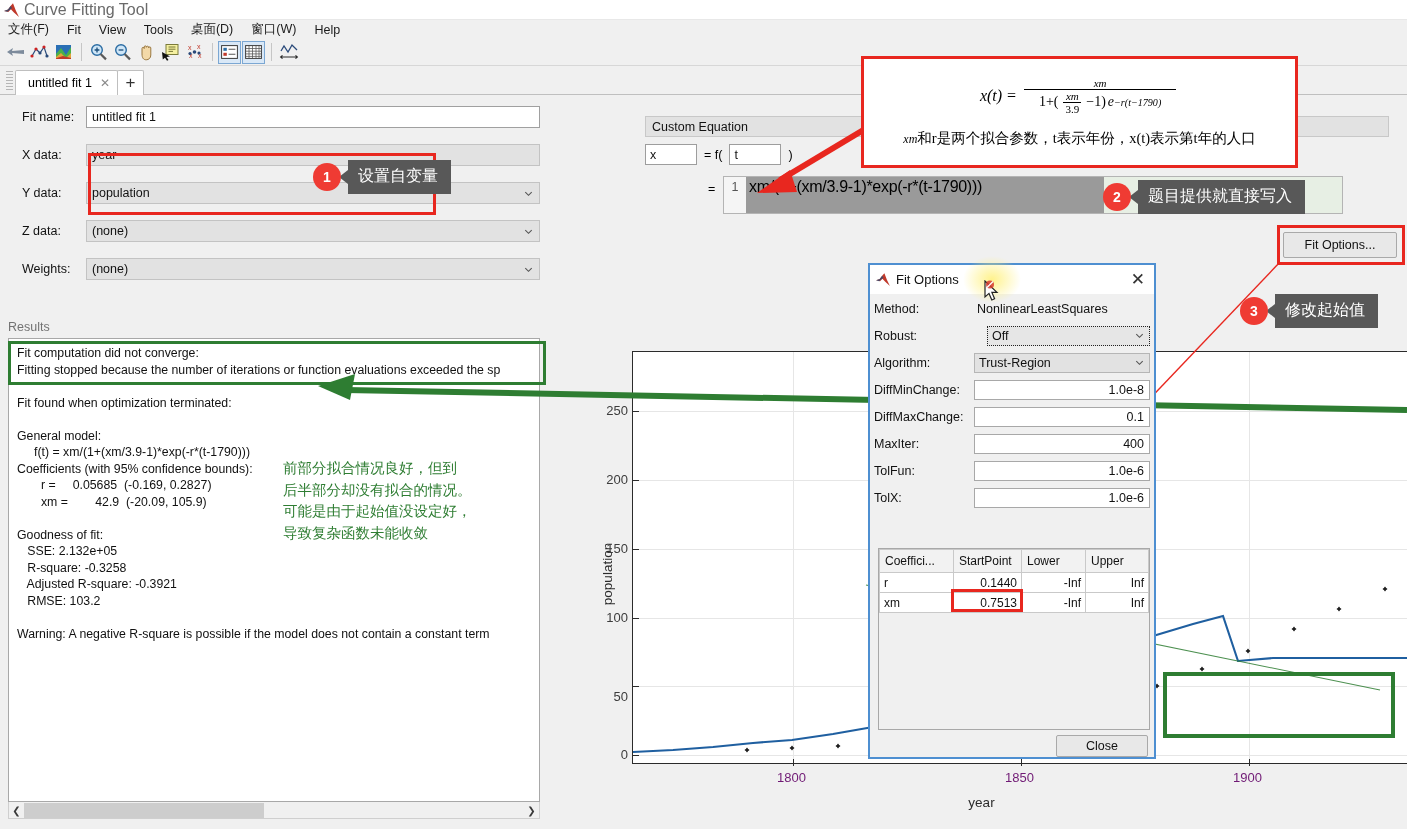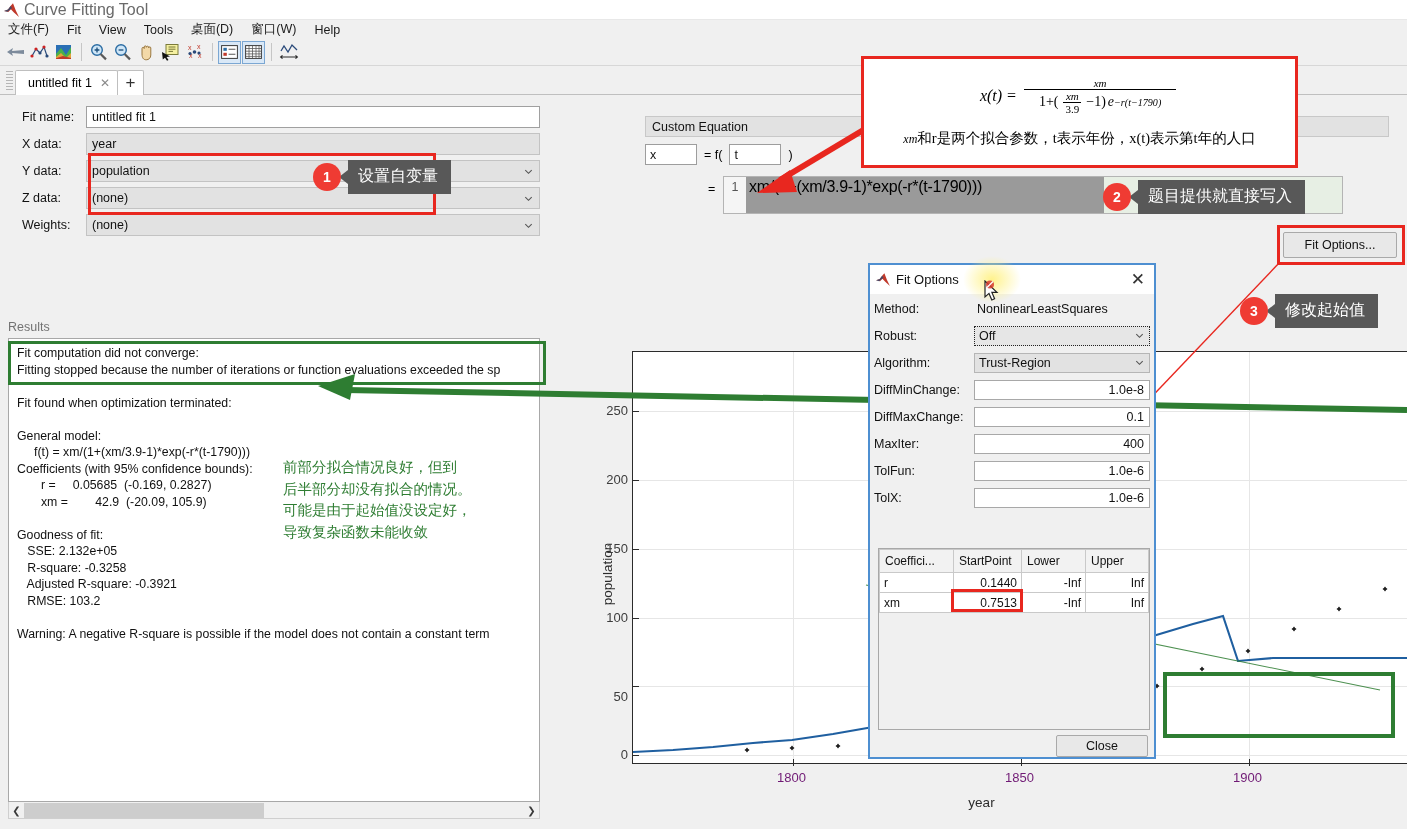--- a/index.html
+++ b/index.html
@@ -50,21 +50,21 @@
   }
   .tab .x{ margin-left:8px;color:#8a8a8a;font-size:12px; }
   .tabplus{
     height:25px;width:27px;background:#fff;border:1px solid #bfbfbf;border-bottom:none;
     display:flex;align-items:center;justify-content:center;font-size:17px;color:#333;
     border-radius:2px 2px 0 0; position:relative;top:1px; margin-left:-1px;
   }
 
   
   #upper{ position:absolute; left:0; top:96px; width:556px; height:214px; background:#f0f0f0;}
-  .frow{ display:flex; align-items:center; height:22px; margin-bottom:5px; }
+  .frow{ display:flex; align-items:center; height:22px; margin-bottom:16px; }
   .flabel{ width:86px; padding-left:22px; font-size:12.5px; color:#111; }
   .fctl{ flex:1; height:22px; margin-right:16px; position:relative; }
   input.txt{
     width:100%;height:22px;border:1px solid #a0a0a0;background:#fff;
     font-family:"Liberation Sans",sans-serif;font-size:12.5px;padding:0 5px;color:#111;
   }
   .combo{
     width:100%;height:22px;border:1px solid #c3c3c3;background:#e2e2e2;
     display:flex;align-items:center;padding:0 5px;font-size:12.5px;color:#111;
   }
@@ -140,21 +140,21 @@
     background:#f0f0f0;border:2px solid #4e8fd1;}
   #dlgTitle{height:29px;background:#fff;display:flex;align-items:center;padding:0 6px;}
   #dlgTitle .appicon{width:14px;height:13px;margin-right:6px;}
   #dlgTitle .t{flex:1;font-size:13px;color:#111;}
   #dlgTitle .x{font-size:17px;color:#333;line-height:1;padding:0 3px;}
   .drow{display:flex;align-items:center;height:25px;margin:2px 0;padding:0 4px;justify-content:center;}
   .dlabel{width:100px;font-size:12.5px;color:#111;}
   .dstatic{flex:1;font-size:12.5px;color:#111;padding-left:3px;}
   .dcombo{flex:1;height:20px;background:#e2e2e2;border:1px solid #b6b6b6;
     display:flex;align-items:center;padding:0 4px;font-size:12.5px;color:#111;}
-  .dcombo.focus{border:1px dotted #222;background:#e6e6e6;}
+  .dcombo.focus{border:1px dotted #222;background:#e6e6e6;margin-left:13px;}
   .dcombo .cv{flex:1;}
   .dinput{flex:1;height:20px;background:#fff;border:1px solid #a8a8a8;
     display:flex;align-items:center;justify-content:flex-end;padding:0 5px;
     font-size:12.5px;color:#111;}
   #coefTable{position:absolute;left:8px;top:283px;width:272px;height:182px;
     background:#f0f0f0;border:1px solid #a8a8a8;}
   #coefTable table{border-collapse:collapse;width:100%;background:#fff;}
   #coefTable th{background:#f2f2f2;border:1px solid #c9c9c9;font-weight:normal;
     font-size:12px;color:#111;height:23px;padding:0 5px;text-align:left;}
   #coefTable td{border:1px solid #c9c9c9;font-size:12px;color:#111;height:20px;padding:0 4px;}
@@ -182,21 +182,21 @@
   .frac .num{padding:0 4px;}
   .frac .bar{height:1px;background:#000;width:100%;}
   .frac .den{padding:0 4px;}
   .mathline{font-family:"Liberation Serif",serif;font-size:16px;color:#000;
     display:flex;align-items:center;justify-content:center;}
   .cjkline{font-family:"Liberation Serif",serif;font-size:14.5px;color:#000;
     margin-top:14px;white-space:nowrap;}
   .it{font-style:italic;}
   .sup{font-size:0.72em;vertical-align:super;}
   #greenNote{position:absolute;left:283px;top:458px;font-size:14.5px;color:#2e7d32;
-    line-height:21.5px;white-space:pre;font-family:Liberation Mono, monospace;}
+    line-height:21.5px;white-space:pre;font-family:Liberation Sans, sans-serif;}
   #redNote{position:absolute;left:1002px;top:608px;font-size:15px;color:#e8271f;
     line-height:24px;white-space:pre;font-family:"Liberation Sans",sans-serif;}
   svg.annot{position:absolute;left:0;top:0;width:1407px;height:829px;pointer-events:none;}
   #cursorGlow{position:absolute;left:963px;top:256px;width:58px;height:47px;border-radius:50%;
     background:radial-gradient(closest-side,rgba(255,240,120,.85),rgba(255,240,120,0));}
 </style>
 </head>
 <body>
 
 <div id="titlebar">

